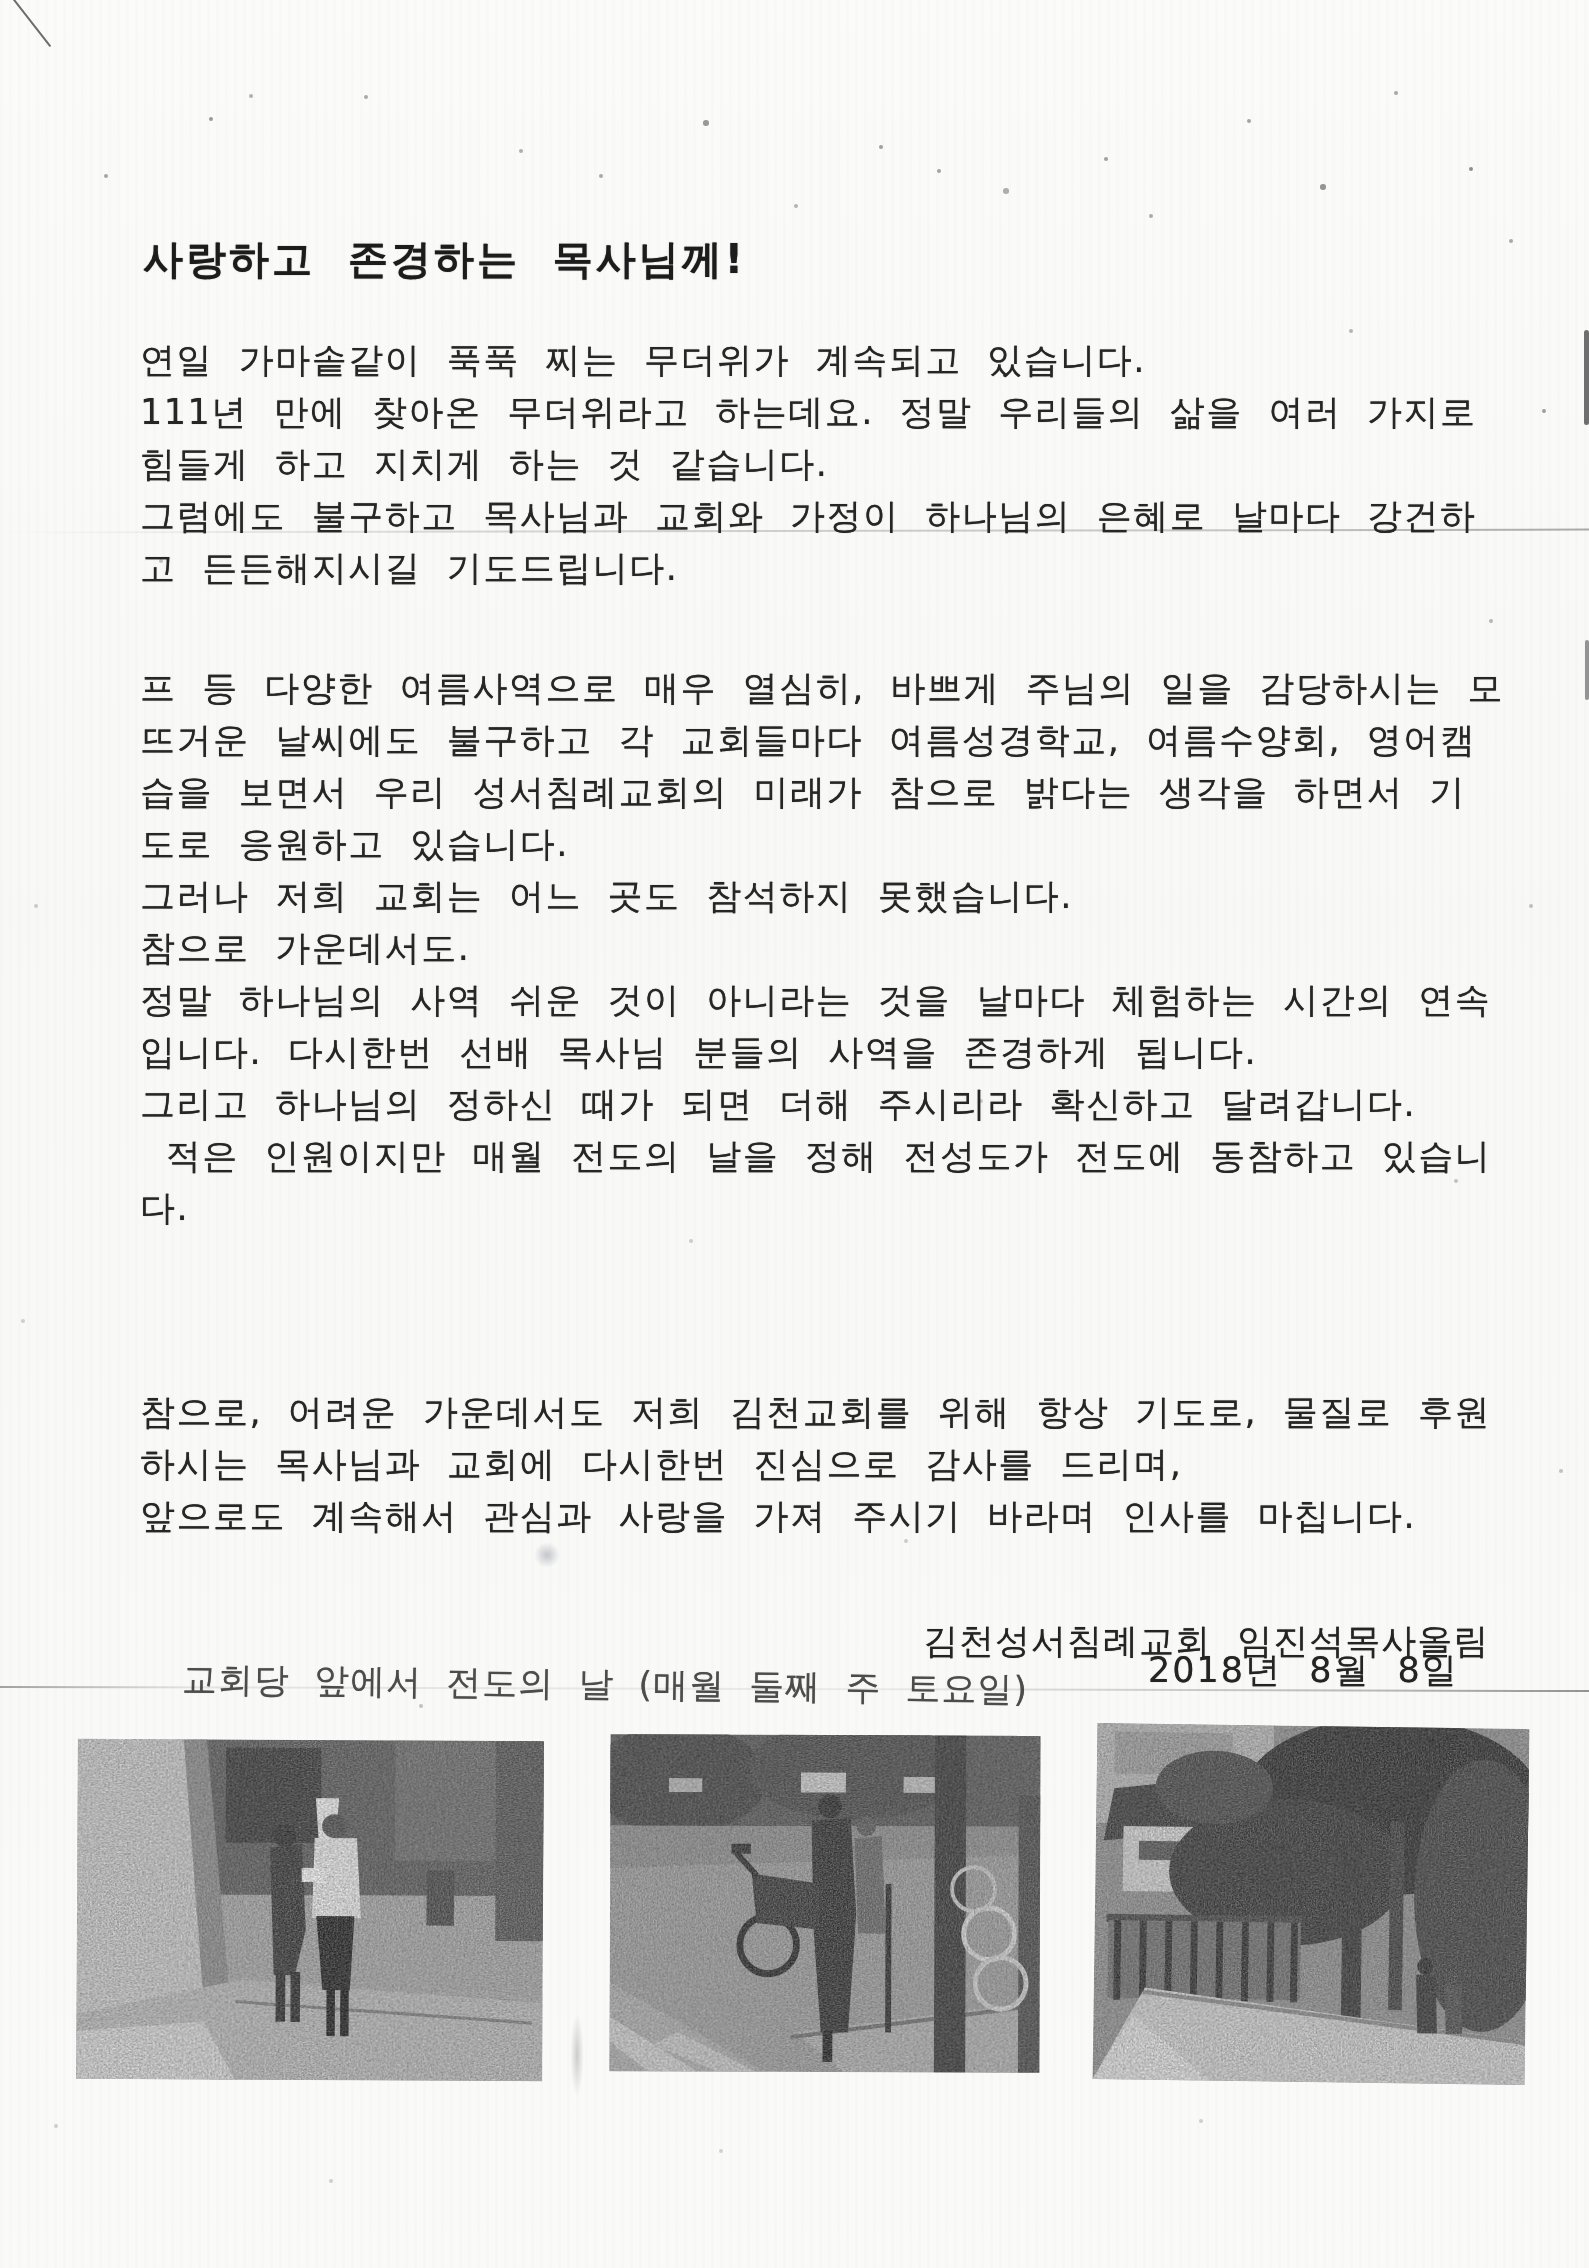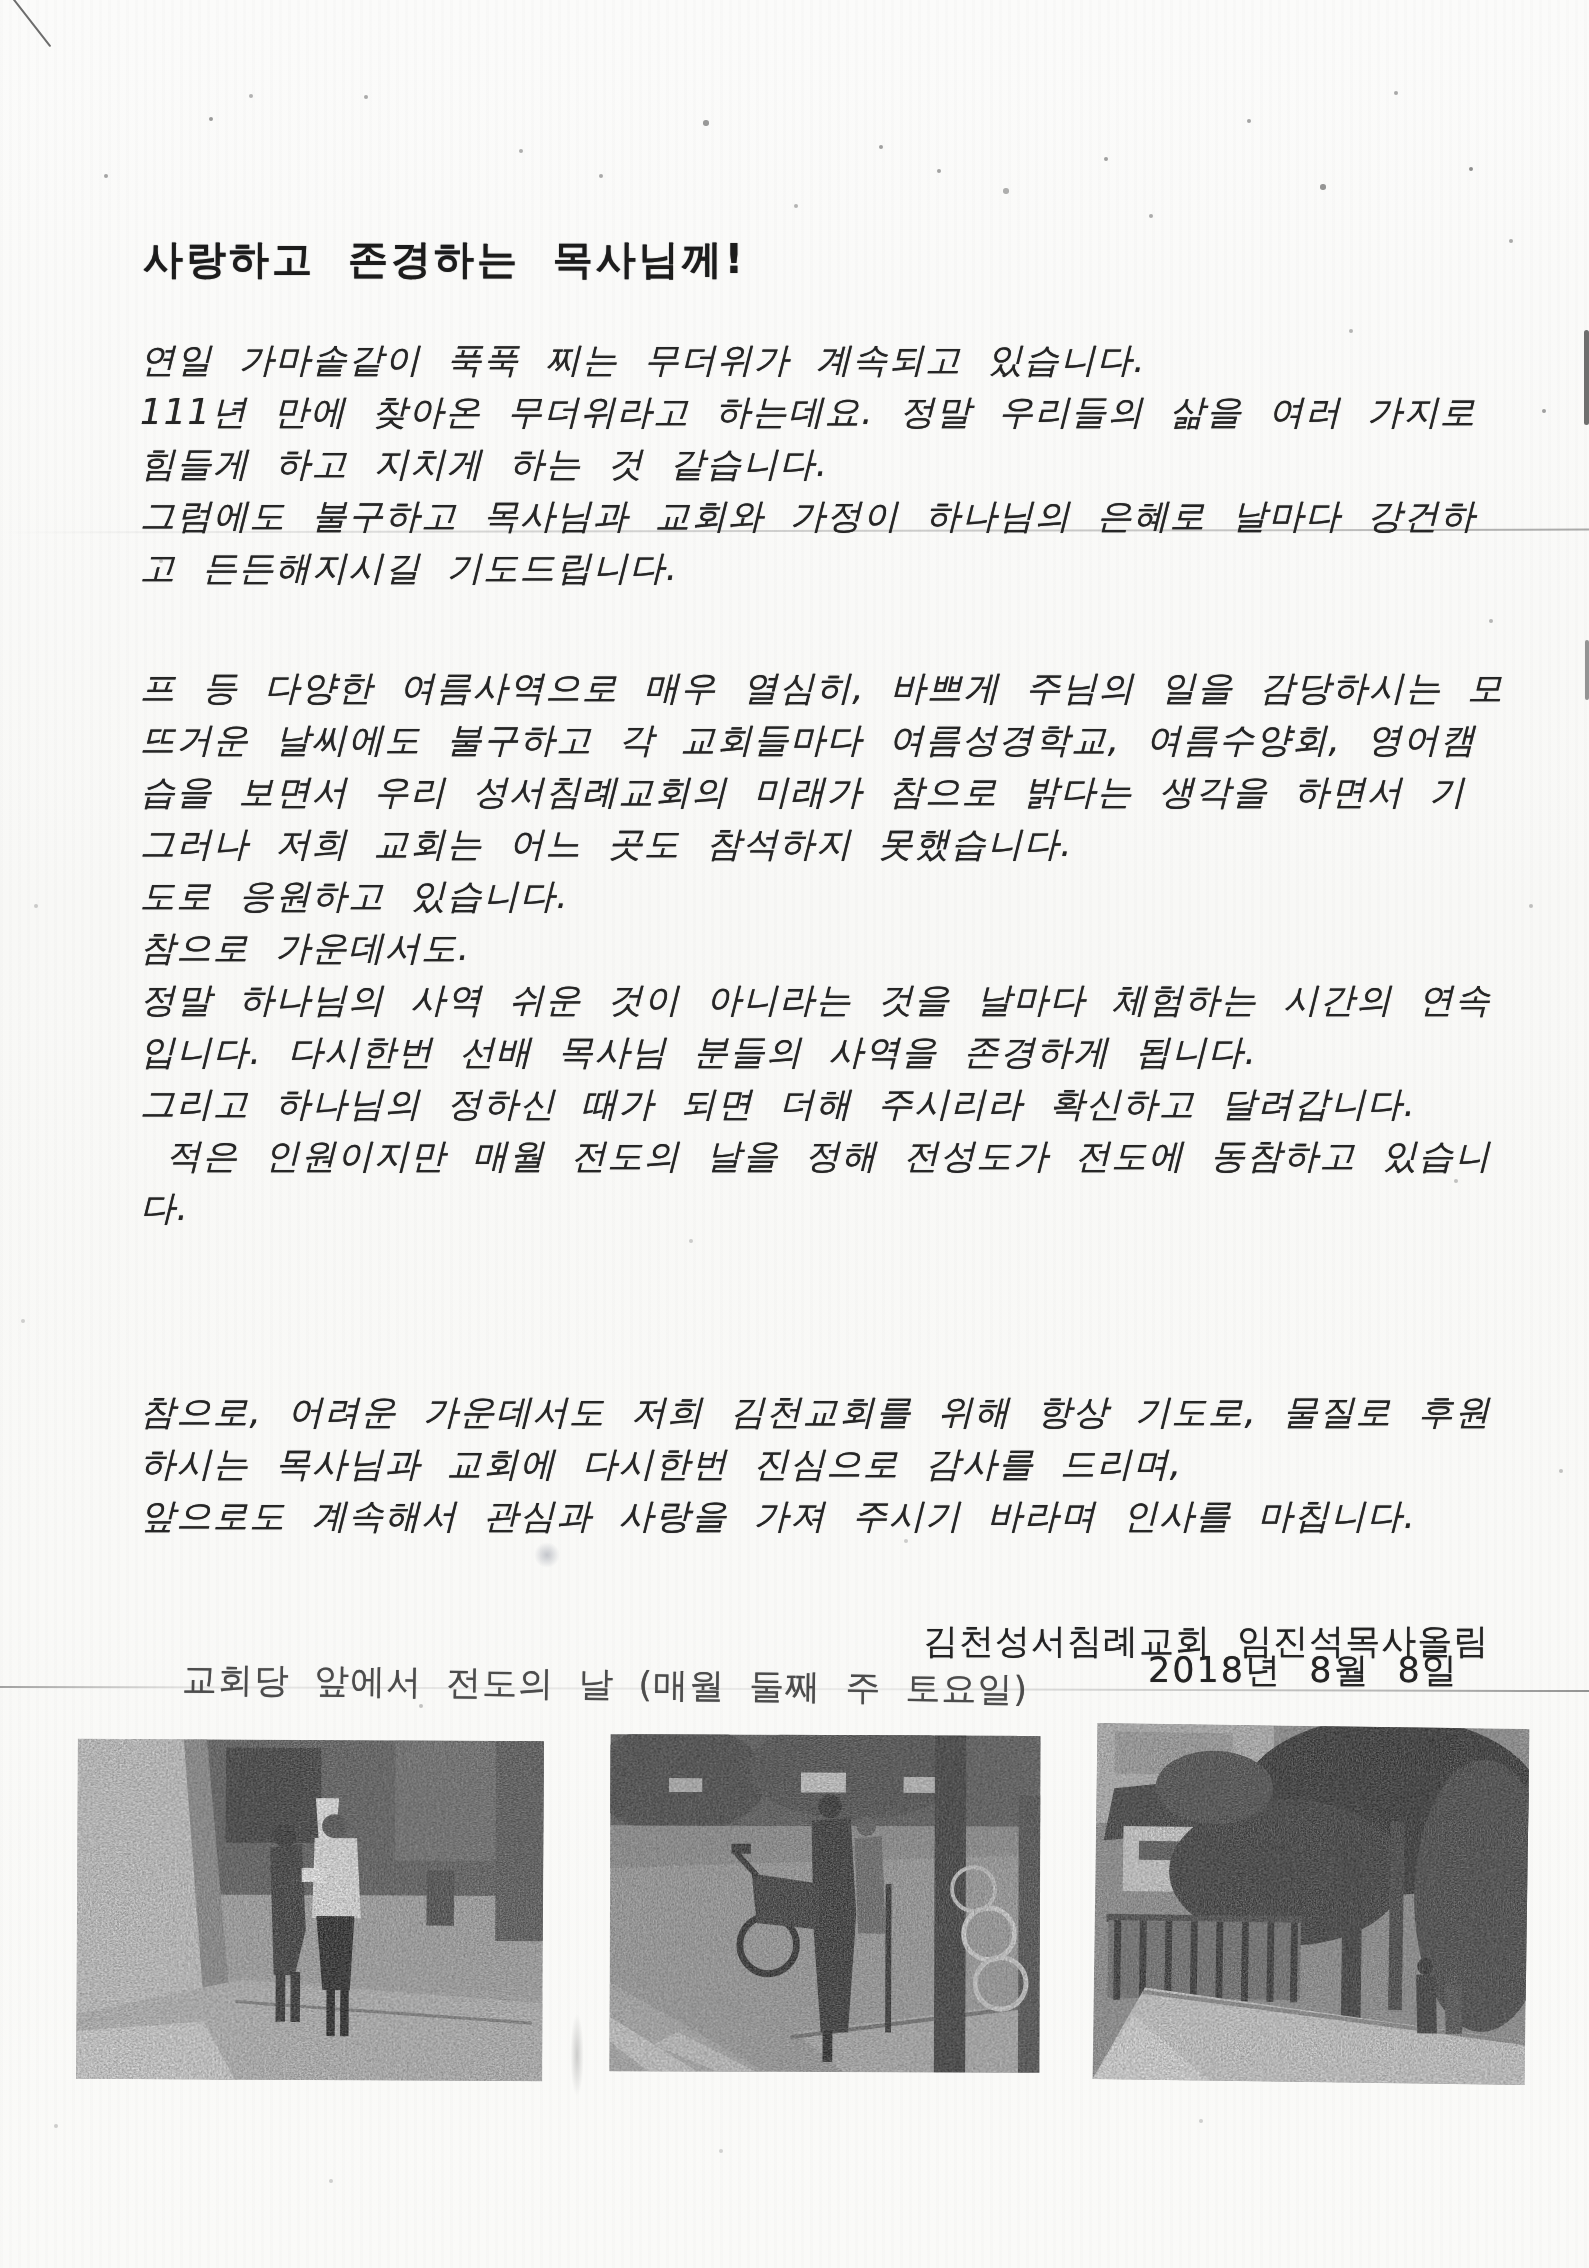--- a/index.html
+++ b/index.html
@@ -23,21 +23,20 @@
   }
   .para{position:absolute;left:140px;width:1430px;}
   .p1{top:334px;}
   .p2{top:662px;}
   .p3{top:1342px;margin-top:44px;}
   .line{
     height:52px;line-height:52px;
     font-size:35px;letter-spacing:1.5px;word-spacing:13px;
     white-space:pre;color:#262626;
     text-shadow:0 0 0.7px rgba(35,35,35,.8);
-    font-style:italic;
   }
   .date-line{
     position:absolute;left:1148px;top:1647px;
     font-size:35px;letter-spacing:2px;word-spacing:14px;white-space:pre;
     text-shadow:0 0 0.7px rgba(35,35,35,.8);
   }
   .signature-line{
     position:absolute;left:878px;top:1618px;
     font-size:35px;letter-spacing:1px;word-spacing:14px;white-space:pre;
     text-shadow:0 0 0.7px rgba(35,35,35,.8);
@@ -115,22 +114,22 @@
     <div class="line">111년 만에 찾아온 무더위라고 하는데요. 정말 우리들의 삶을 여러 가지로</div>
     <div class="line">힘들게 하고 지치게 하는 것 같습니다.</div>
     <div class="line">그럼에도 불구하고 목사님과 교회와 가정이 하나님의 은혜로 날마다 강건하</div>
     <div class="line">고 든든해지시길 기도드립니다.</div>
   </div>
 
   <div class="para p2">
     <div class="line">프 등 다양한 여름사역으로 매우 열심히, 바쁘게 주님의 일을 감당하시는 모</div>
     <div class="line">뜨거운 날씨에도 불구하고 각 교회들마다 여름성경학교, 여름수양회, 영어캠</div>
     <div class="line">습을 보면서 우리 성서침례교회의 미래가 참으로 밝다는 생각을 하면서 기</div>
+    <div class="line">도로 응원하고 있습니다.</div>
     <div class="line">그러나 저희 교회는 어느 곳도 참석하지 못했습니다.</div>
-    <div class="line">도로 응원하고 있습니다.</div>
     <div class="line">참으로 가운데서도.</div>
     <div class="line">정말 하나님의 사역 쉬운 것이 아니라는 것을 날마다 체험하는 시간의 연속</div>
     <div class="line">입니다. 다시한번 선배 목사님 분들의 사역을 존경하게 됩니다.</div>
     <div class="line">그리고 하나님의 정하신 때가 되면 더해 주시리라 확신하고 달려갑니다.</div>
     <div class="line"> 적은 인원이지만 매월 전도의 날을 정해 전성도가 전도에 동참하고 있습니</div>
     <div class="line">다.</div>
   </div>
 
   <div class="para p3">
     <div class="line">참으로, 어려운 가운데서도 저희 김천교회를 위해 항상 기도로, 물질로 후원</div>

